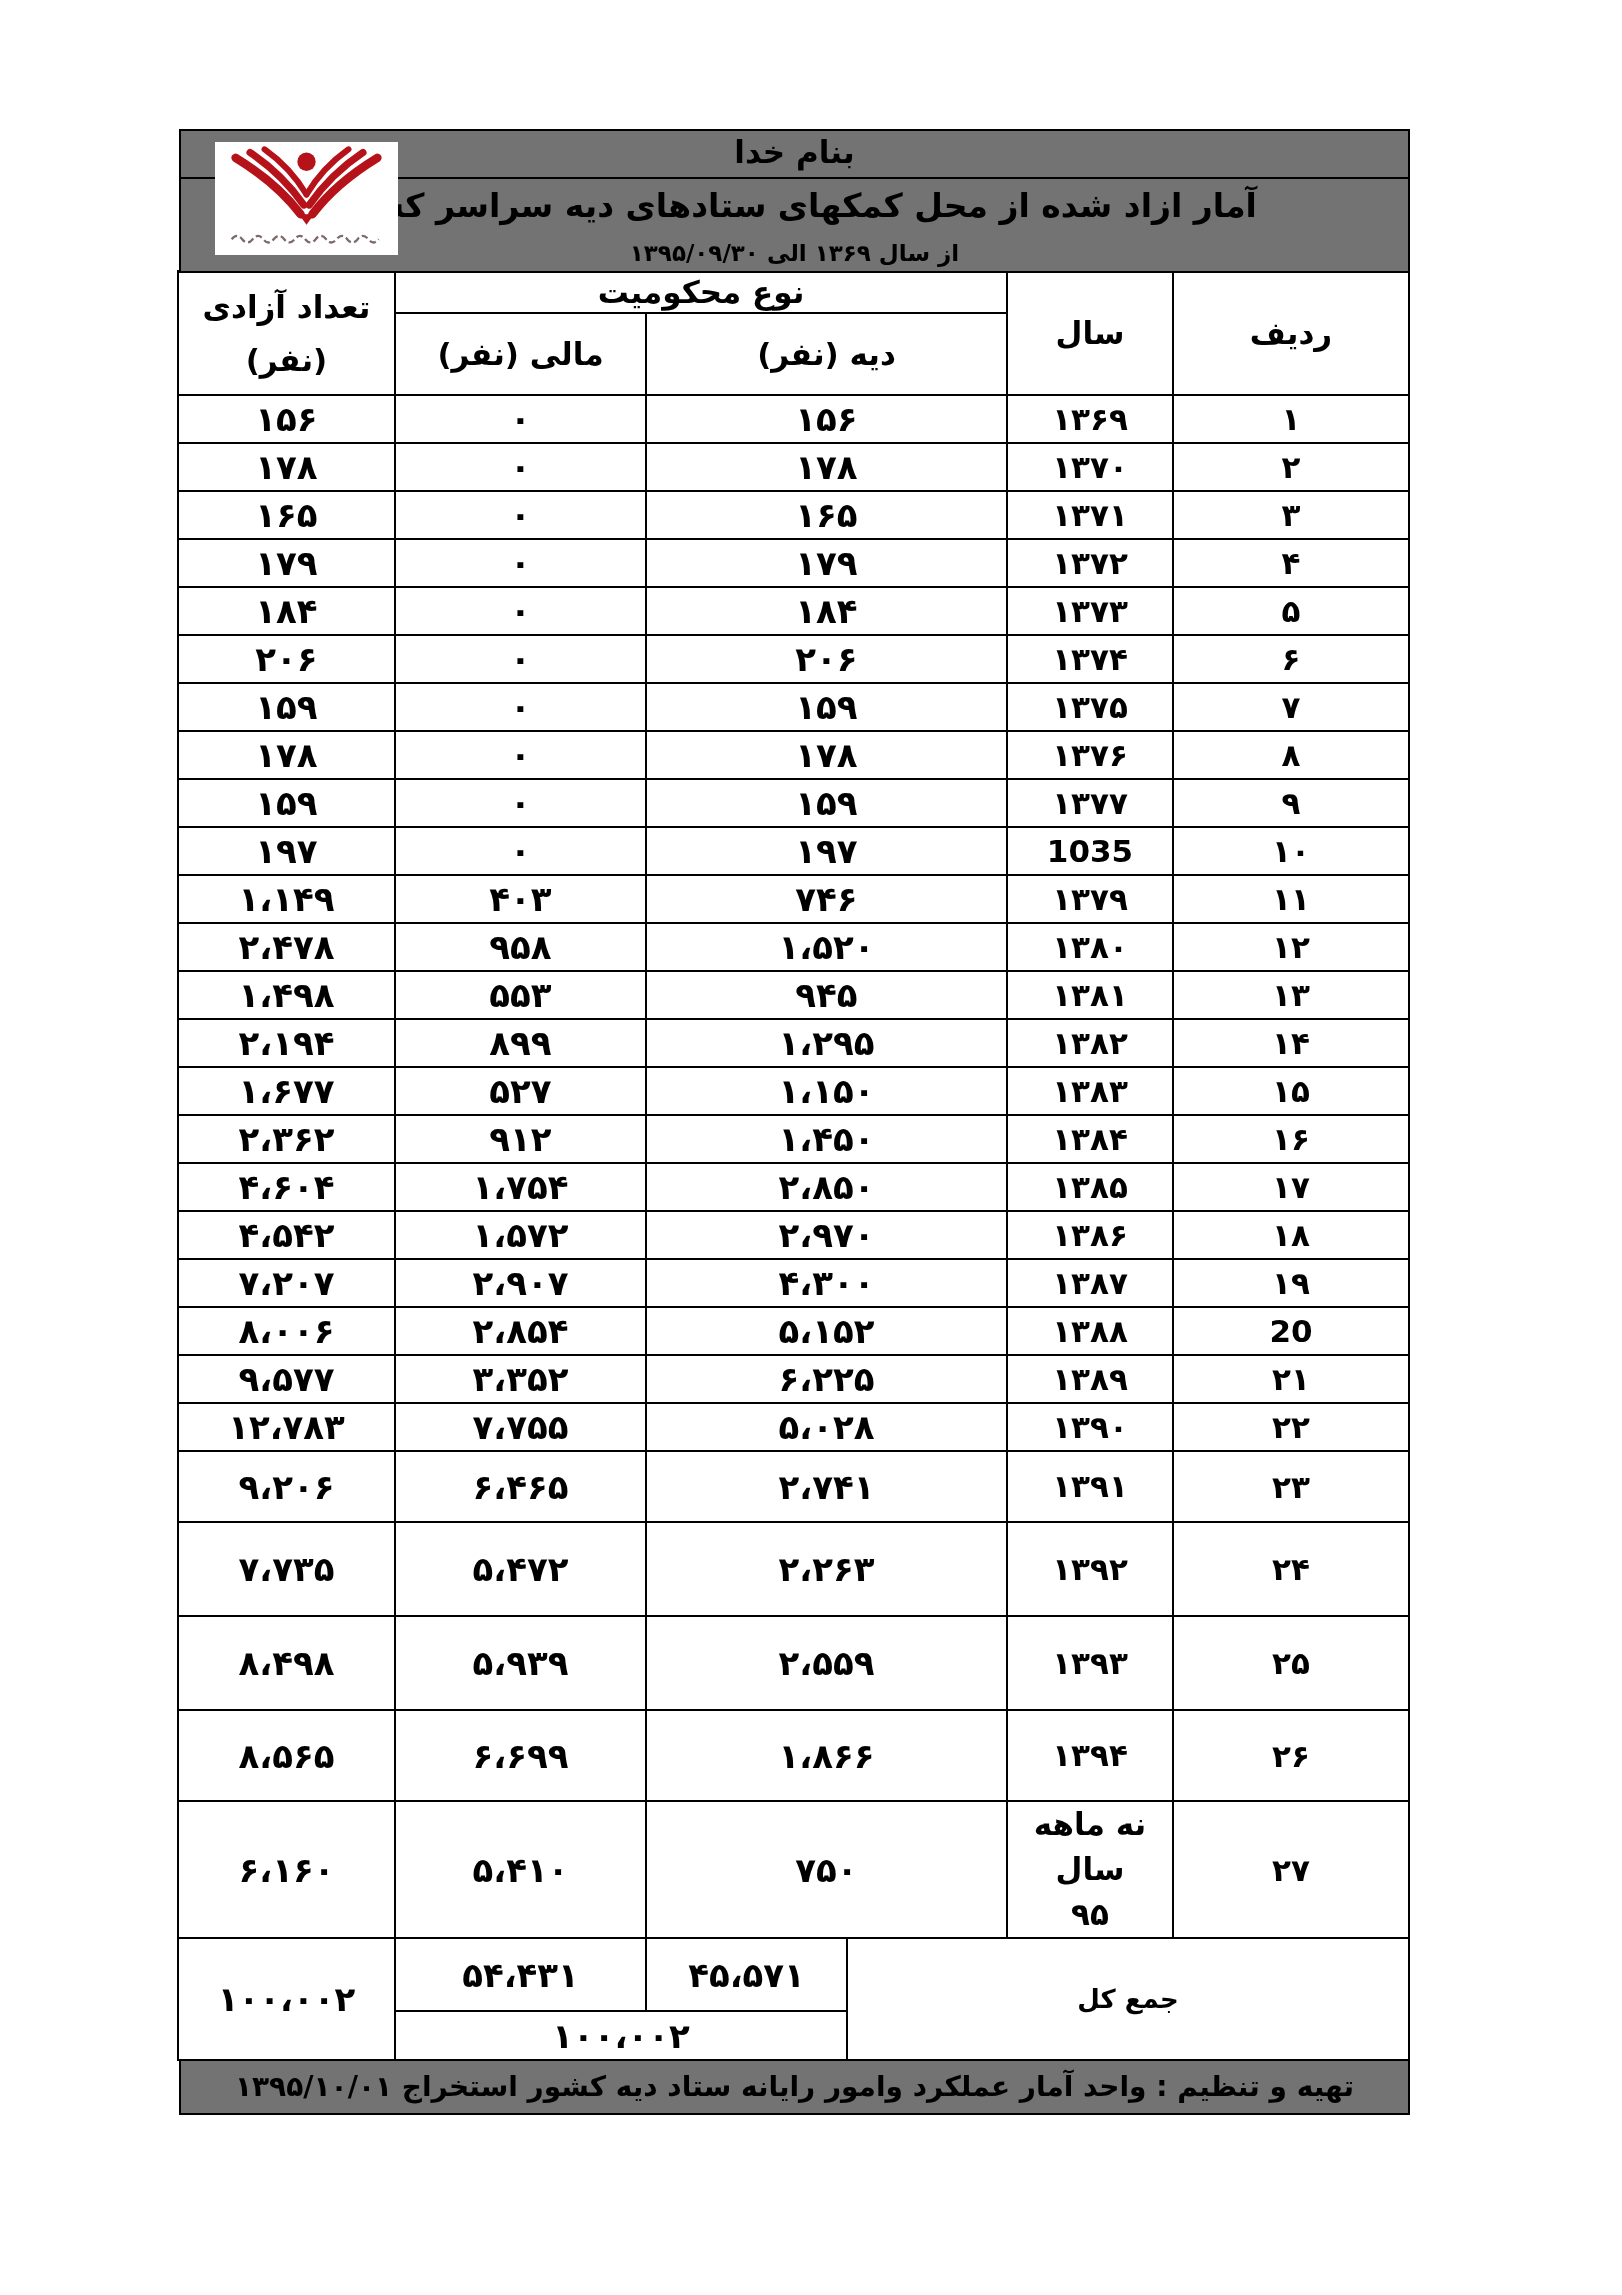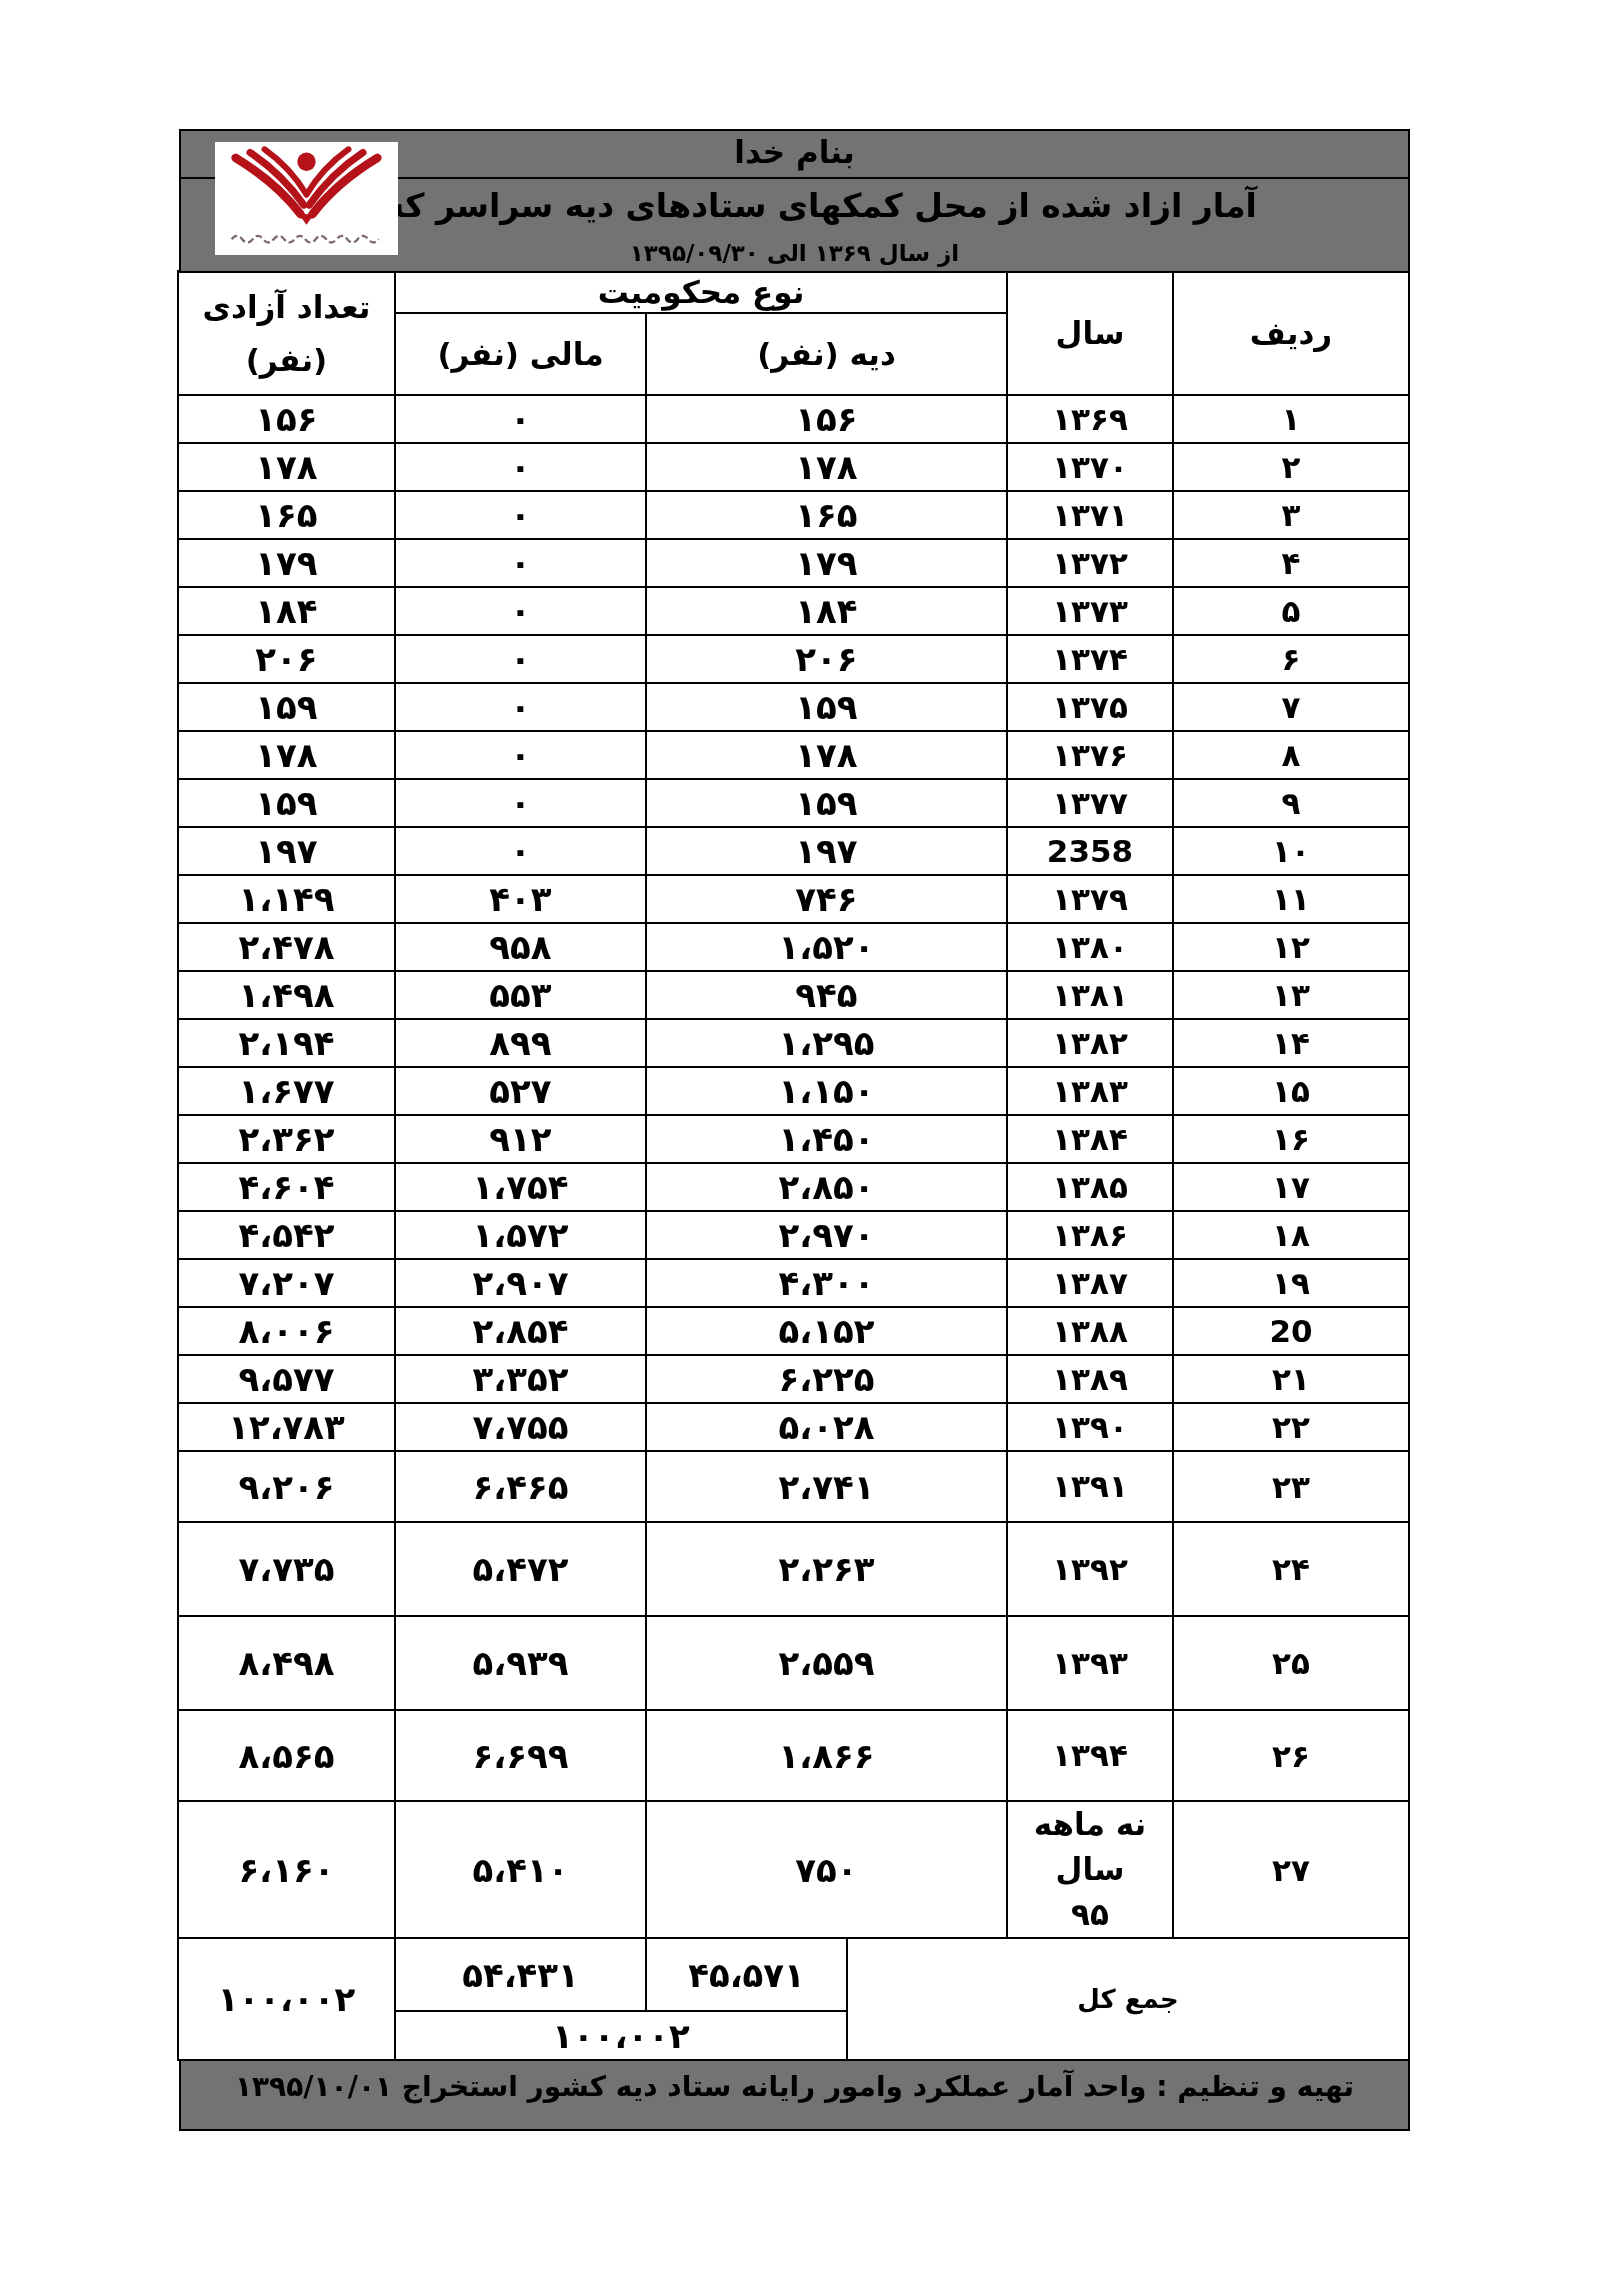--- a/index.html
+++ b/index.html
@@ -44,21 +44,21 @@
   tr.r23{height:71px;}
   tr.rt{height:94px;}
   tr.r26{height:91px;}
   tr.r27{height:94px;}
   tr.t1{height:73px;}
   tr.t2{height:49px;}
   td.total-label{font-size:26px;}
   
   .notes-box{margin-top:-2.6px;height:96px;text-align:center;}
   .note-line{line-height:46px;font-size:29px;}
-  .footer-box{margin-top:-2.6px;height:72px;line-height:51px;text-align:center;font-size:28px;}
+  .footer-box{margin-top:-2.6px;height:56px;line-height:51px;text-align:center;font-size:28px;}
 </style>
 </head>
 <body>
 
 <div class="sheet">
 
   <div class="box header-box">
     <div class="bismillah">بنام خدا</div>
     <div class="titles">
       <div class="title-main">آمار ازاد شده از محل کمکهای ستادهای دیه سراسر کشور</div>
@@ -168,21 +168,21 @@
         </tr>
         <tr class="rn">
           <td class="row-no">۹</td>
           <td class="year-cell">۱۳۷۷</td>
           <td colspan="2">۱۵۹</td>
           <td>۰</td>
           <td>۱۵۹</td>
         </tr>
         <tr class="rn">
           <td class="row-no">۱۰</td>
-          <td class="year-cell">2358</td>
+          <td class="year-cell">1035</td>
           <td colspan="2">۱۹۷</td>
           <td>۰</td>
           <td>۱۹۷</td>
         </tr>
         <tr class="rn">
           <td class="row-no">۱۱</td>
           <td class="year-cell">۱۳۷۹</td>
           <td colspan="2">۷۴۶</td>
           <td>۴۰۳</td>
           <td>۱،۱۴۹</td>

